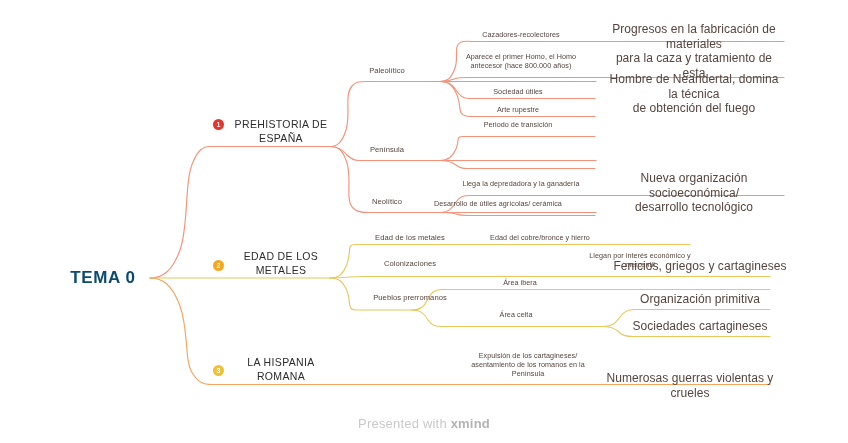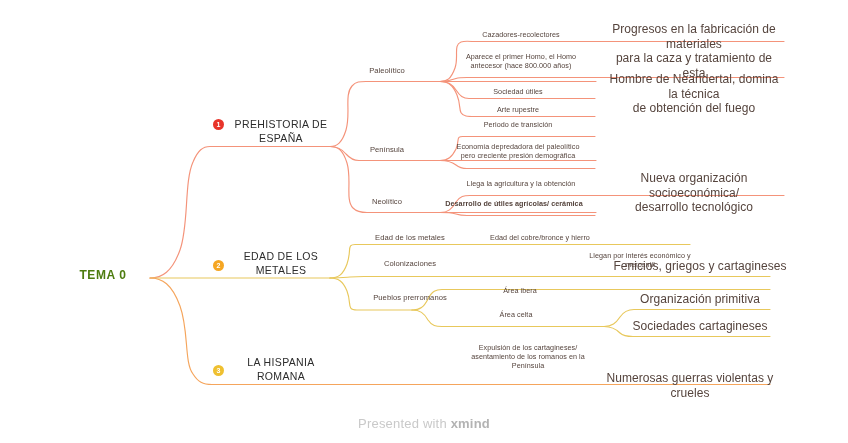--- a/index.html
+++ b/index.html
@@ -30,23 +30,23 @@
     position: absolute;
     text-align: center;
     color: #4a3b36;
     line-height: 1.22;
     white-space: pre-line;
     letter-spacing: 0.05px;
   }
 
   
   .root {
-    font-size: 12px;
+    font-size: 17px;
     font-weight: bold;
-    color: #4d7c0f;
+    color: #0c4a6e;
     letter-spacing: 0.6px;
     line-height: 1.2;
   }
 
   
   .lvl1 {
     font-size: 10.5px;
     font-weight: normal;
     color: #2c2c2c;
     letter-spacing: 0.35px;
@@ -170,52 +170,50 @@
 antecesor (hace 800.000 años)</div>
   <div class="node lvl3" style="left:444px; top:88px; width:148px;">Sociedad útiles</div>
   <div class="node lvl3" style="left:444px; top:106px; width:148px;">Arte rupestre</div>
 
   <div class="node lvl4" style="left:606px; top:22px; width:176px;">Progresos en la fabricación de materiales
 para la caza y tratamiento de esta</div>
   <div class="node lvl4" style="left:606px; top:54px; width:176px;margin-top:18px;">Hombre de Neandertal, domina la técnica
 de obtención del fuego</div>
 
   <div class="node lvl3" style="left:444px; top:121px; width:148px;">Periodo de transición</div>
-  <div class="node lvl3" style="left:444px; top:143px; width:148px;">Economía depredadora del paleolítico
-pero creciente presión demográfica</div>
-
-  <div class="node lvl3" style="left:444px; top:180px; width:154px;">Llega la agricultura y la obtención</div>
-  <div class="node lvl3" style="left:440px; top:200px; width:148px;font-weight:bold;">Desarrollo de útiles agrícolas/ cerámica</div>
+
+  <div class="node lvl3" style="left:444px; top:180px; width:154px;">Llega la depredadora y la ganadería</div>
+  <div class="node lvl3" style="left:424px; top:200px; width:148px;">Desarrollo de útiles agrícolas/ cerámica</div>
   <div class="node lvl4" style="left:606px; top:171px; width:176px;">Nueva organización socioeconómica/
 desarrollo tecnológico</div>
 
   <div class="badge" style="left:213px; top:260px; background:#F5A623;">2</div>
   <div class="node lvl1" style="left:229px; top:249px; width:104px;">EDAD DE LOS
 METALES</div>
 
   <div class="node lvl2" style="left:344px; top:233px; width:132px;">Edad de los metales</div>
   <div class="node lvl2" style="left:344px; top:259px; width:132px;">Colonizaciones</div>
   <div class="node lvl2" style="left:344px; top:293px; width:132px;">Pueblos prerromanos</div>
 
   <div class="node lvl3" style="left:460px; top:234px; width:160px;">Edad del cobre/bronce y hierro</div>
   <div class="node lvl3" style="left:560px; top:252px; width:160px;">Llegan por interés económico y
 mercantil</div>
   <div class="node lvl4" style="left:610px; top:259px; width:180px;">Fenicios, griegos y cartagineses</div>
 
-  <div class="node lvl3" style="left:440px; top:279px; width:160px;margin-top:8px;">Área ibera</div>
+  <div class="node lvl3" style="left:440px; top:279px; width:160px;">Área ibera</div>
   <div class="node lvl3" style="left:440px; top:311px; width:152px;">Área celta</div>
 
   <div class="node lvl4" style="left:610px; top:292px; width:180px;">Organización primitiva</div>
   <div class="node lvl4" style="left:610px; top:319px; width:180px;">Sociedades cartagineses</div>
 
   <div class="badge" style="left:213px; top:365px; background:#EFC030;">3</div>
   <div class="node lvl1" style="left:229px; top:355px; width:104px;">LA HISPANIA
 ROMANA</div>
 
-  <div class="node lvl3" style="left:440px; top:344px; width:176px;">Expulsión de los cartagineses/
+  <div class="node lvl3" style="left:440px; top:352px; width:176px;">Expulsión de los cartagineses/
 asentamiento de los romanos en la
 Península</div>
   <div class="node lvl4" style="left:600px; top:371px; width:180px;">Numerosas guerras violentas y crueles</div>
 
   <div id="footer">
     <span>Presented with </span><b>xmind</b>
   </div>
 
 </div>
 

